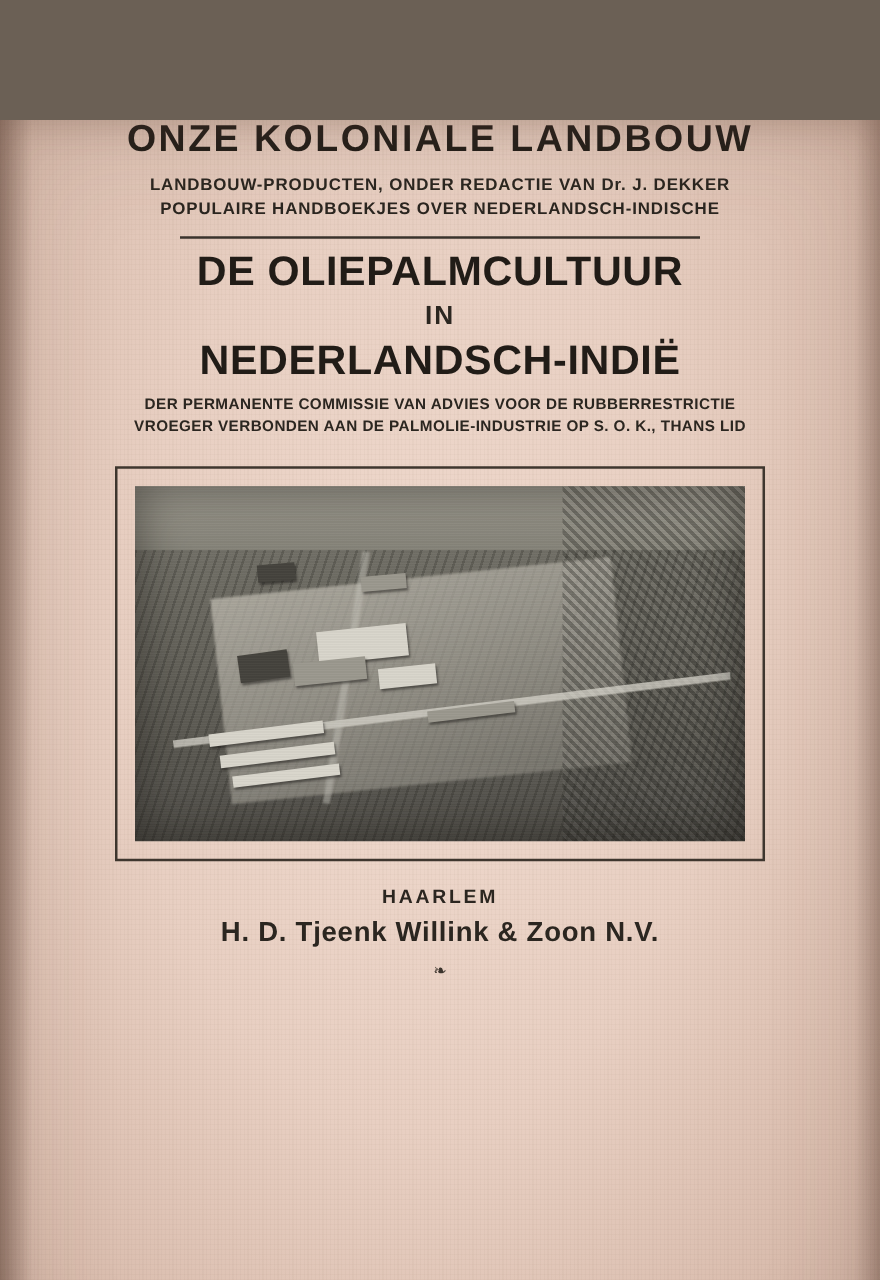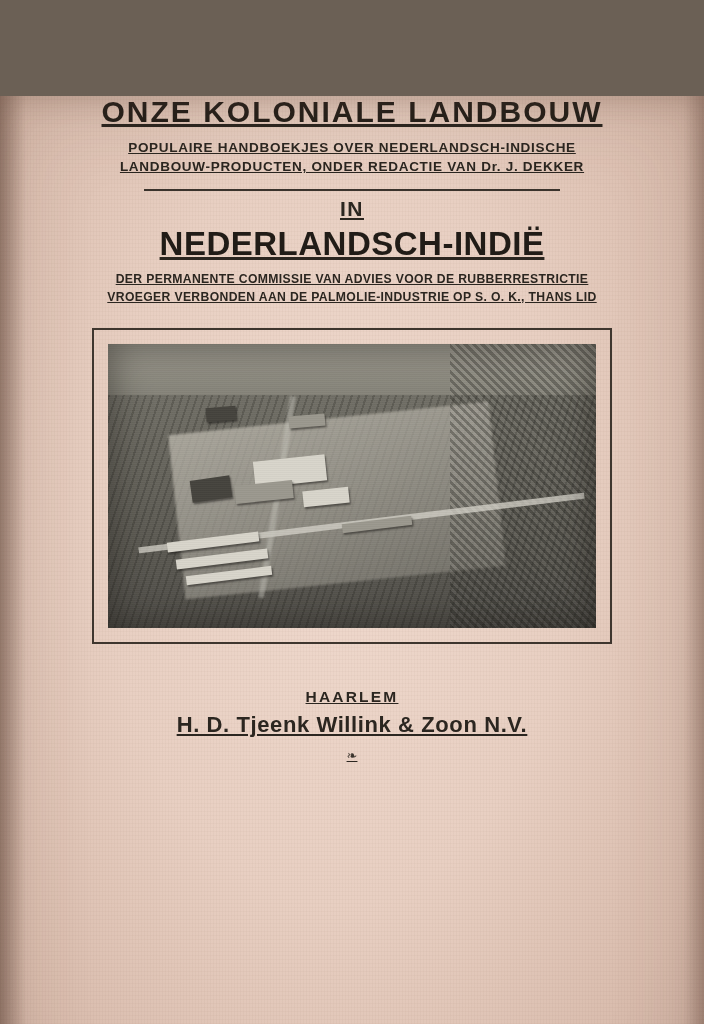--- a/index.html
+++ b/index.html
@@ -56,21 +56,20 @@
     width: 20px; height: 100%;
     background: linear-gradient(270deg, rgba(70,45,35,0.22), rgba(70,45,35,0.0));
     pointer-events: none;
   }
 
   .content {
     position: relative;
     padding: 0 60px;
     color: #2b2620;
     text-align: center;
-    text-decoration: underline;
   }
 
   .series-title {
     margin-top: 96px;
     font-size: 30px;
     font-weight: bold;
     letter-spacing: 2.0px;
     color: #241f1a;
     line-height: 1.05;
   }
@@ -208,21 +207,21 @@
   }
   .ph-grain {
     position: absolute; inset: 0;
     background-image:
       repeating-linear-gradient(0deg, rgba(255,255,255,0.05) 0px, rgba(255,255,255,0.05) 1px, rgba(0,0,0,0.05) 1px, rgba(0,0,0,0.05) 2px);
     opacity: 0.45;
     pointer-events: none;
   }
 
   .publisher-city {
-    margin-top: 44px;
+    margin-top: 20px;
     font-size: 15.5px;
     font-weight: bold;
     letter-spacing: 2.2px;
   }
   .publisher-name {
     margin-top: 6px;
     font-size: 22px;
     font-weight: bold;
     letter-spacing: 0.6px;
   }
@@ -237,27 +236,28 @@
 
 <div id="book-cover">
 
   <div id="paper-texture"></div>
 
   <div class="content">
 
     <div class="series-title">ONZE KOLONIALE LANDBOUW</div>
 
     <div class="series-sub">
+      <div>LANDBOUW-PRODUCTEN, ONDER REDACTIE VAN Dr. J. DEKKER</div>
       <div>POPULAIRE HANDBOEKJES OVER NEDERLANDSCH-INDISCHE</div>
-      <div>LANDBOUW-PRODUCTEN, ONDER REDACTIE VAN Dr. J. DEKKER</div>
     </div>
 
     <div class="rule"></div>
 
 
+    <div class="main-title">DE OLIEPALMCULTUUR</div>
 
     <div class="word-in">IN</div>
 
     <div class="main-title-2">NEDERLANDSCH-INDIË</div>
 
 
 
     <div class="author-note">
       <div>DER PERMANENTE COMMISSIE VAN ADVIES VOOR DE RUBBERRESTRICTIE</div>
       <div>VROEGER VERBONDEN AAN DE PALMOLIE-INDUSTRIE OP S. O. K., THANS LID</div>

